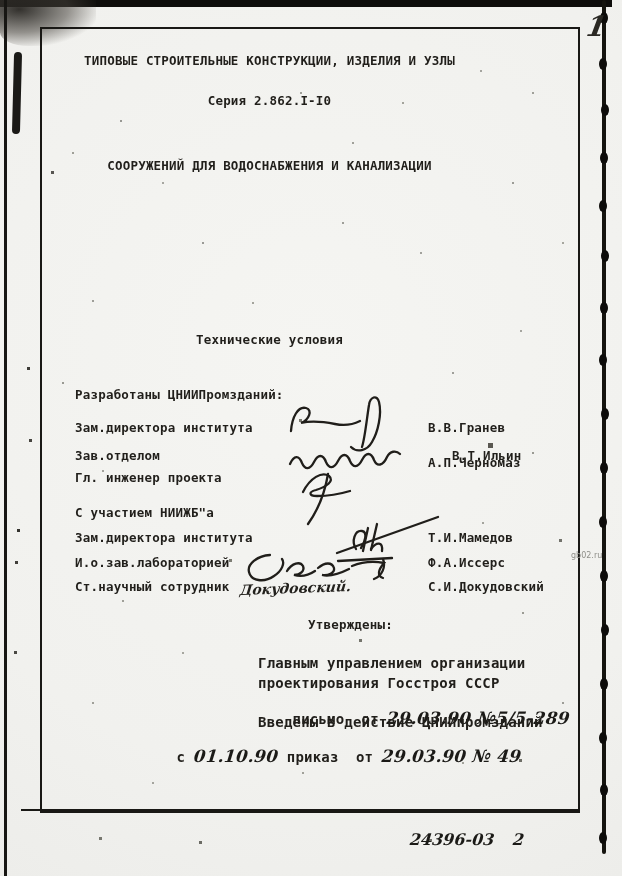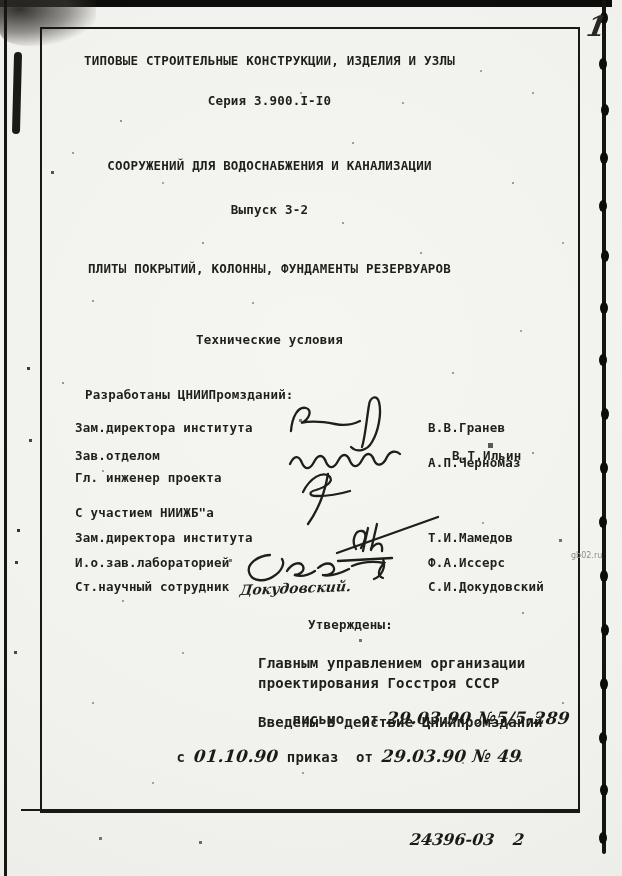--- a/index.html
+++ b/index.html
@@ -70,27 +70,25 @@
   <div class="frame"></div>
   <div class="bottom-ext"></div>
   <div class="bead-track"></div>
   <div class="bead"></div>
   <div class="noise1"></div>
   <div class="noise2"></div>
 
   <div class="pg-one">1</div>
 
   <div class="t ctr" style="top:54px">ТИПОВЫЕ СТРОИТЕЛЬНЫЕ КОНСТРУКЦИИ, ИЗДЕЛИЯ И УЗЛЫ</div>
-  <div class="t ctr" style="top:94px">Серия 3.900.I-I0</div>
+  <div class="t ctr" style="top:94px">Серия 2.862.I-I0</div>
   <div class="t ctr" style="top:159px">СООРУЖЕНИЙ ДЛЯ ВОДОСНАБЖЕНИЯ И КАНАЛИЗАЦИИ</div>
-  <div class="t ctr" style="top:203px">Выпуск 3-2</div>
-  <div class="t ctr" style="top:262px">ПЛИТЫ ПОКРЫТИЙ, КОЛОННЫ, ФУНДАМЕНТЫ РЕЗЕРВУАРОВ</div>
   <div class="t ctr" style="top:333px">Технические условия</div>
 
-  <div class="t" style="left:85px;top:388px">Разработаны ЦНИИПромзданий:</div>
+  <div class="t" style="left:75px;top:388px">Разработаны ЦНИИПромзданий:</div>
 
   <div class="t" style="left:75px;top:421px">Зам.директора института</div>
   <div class="t" style="left:428px;top:421px">В.В.Гранев</div>
 
   <div class="t" style="left:75px;top:449px">Зав.отделом</div>
   <div class="t" style="left:452px;top:449px">В.Т.Ильин</div>
 
   <div class="t" style="left:75px;top:471px">Гл. инженер проекта</div>
   <div class="t" style="left:428px;top:456px">А.П.Черномаз</div>
 

